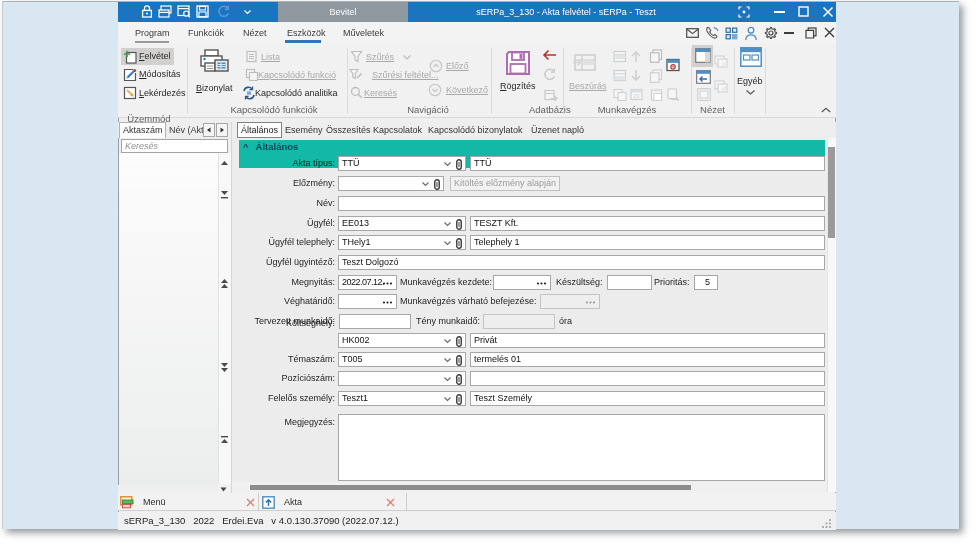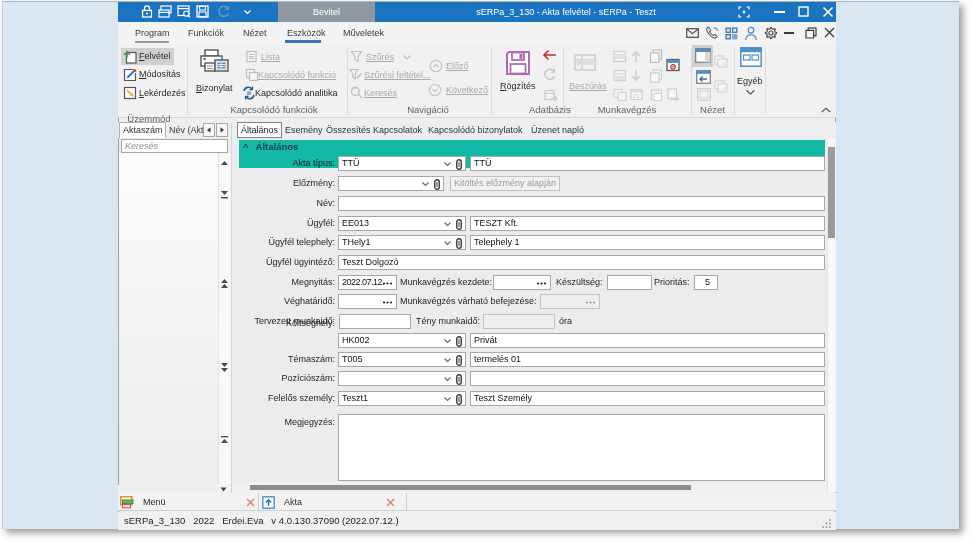--- a/index.html
+++ b/index.html
@@ -1,20 +1,20 @@
 <!DOCTYPE html>
 <html><head><meta charset="utf-8"><style>
 html,body{margin:0;padding:0;}
 body{width:980px;height:550px;background:#ffffff;font-family:"Liberation Sans",sans-serif;overflow:hidden;position:relative;}
 *{box-sizing:border-box;}
 .abs{position:absolute;}
 #desk{left:2px;top:1px;width:957px;height:528px;background:#d9e7f3;border-top:1px solid #aab3ba;border-left:1px solid #c3cdd4;box-shadow:4px 4px 7px rgba(70,75,80,.55);}
 #win{left:118px;top:2px;width:718px;height:528px;background:#f0efef;border-left:1px solid #98a0a6;border-right:1px solid #98a0a6;border-bottom:1px solid #98a0a6;}
 #title{left:118px;top:2px;width:718px;height:20px;background:#1b74c0;}
-#bevitel{left:278px;top:2px;width:97px;height:20px;background:#8f989f;color:#fdfdfd;font-size:9px;text-align:center;line-height:20px;}
+#bevitel{left:278px;top:2px;width:130px;height:20px;background:#8f989f;color:#fdfdfd;font-size:9px;text-align:center;line-height:20px;}
 #titletext{left:430px;top:2px;width:272px;height:20px;color:#fff;font-size:9px;text-align:center;line-height:20px;}
 #menurow{left:118px;top:22px;width:718px;height:22px;background:#f4f3f3;}
 .mitem{top:26px;height:15px;font-size:9px;color:#3a3a3a;line-height:15px;}
 #ribbon{left:118px;top:44px;width:718px;height:74px;background:#f2f1f1;border-bottom:1px solid #d9d7d7;}
 .rsep{top:48px;height:66px;width:1px;background:#dddbdb;}
 .rlabel{top:104px;height:12px;font-size:9.5px;color:#605f5f;text-align:center;line-height:12px;}
 .rtxt{font-size:9px;color:#282828;line-height:15px;height:15px;}
 .rtxtd{font-size:9px;color:#a9a9a9;line-height:15px;height:15px;text-decoration:underline;}
 .u{text-decoration:underline;text-underline-offset:1px;}
 #lefttabs{left:118px;top:122px;width:113px;height:16px;background:#efeeee;}
@@ -191,21 +191,21 @@
     <rect x="4.5" y="4.5" width="8" height="8" fill="#f4f4f4" stroke="#bdbdbd" stroke-width="1.2"></rect>
   </svg>
 <svg class="abs" style="left:242px;top:86px;" width="14" height="14" viewBox="0 0 14 14">
     <path d="M2 5 A4.5 4.5 0 0 1 10 3" fill="none" stroke="#2b5b84" stroke-width="1.6"></path>
     <path d="M10.5 0.5 L10.5 3.6 L7.4 3.6" fill="none" stroke="#2b5b84" stroke-width="1.3"></path>
     <path d="M12 9 A4.5 4.5 0 0 1 4 11" fill="none" stroke="#2b5b84" stroke-width="1.6"></path>
     <path d="M3.5 13.5 L3.5 10.4 L6.6 10.4" fill="none" stroke="#2b5b84" stroke-width="1.3"></path>
     <rect x="5" y="5.4" width="4" height="3.4" fill="#7aa7cc"></rect>
   </svg>
 <div class="abs rtxtd" style="left:366px;top:50px;">Szűrés</div>
-<div class="abs rtxtd" style="left:364px;top:68px;">Szűrési feltétel...</div>
+<div class="abs rtxtd" style="left:372px;top:68px;">Szűrési feltétel...</div>
 <div class="abs rtxtd" style="left:364px;top:86px;"><span class="u">K</span>eresés</div>
 <div class="abs rtxtd" style="left:446px;top:59px;">Előző</div>
 <div class="abs rtxtd" style="left:446px;top:83px;">Következő</div>
 <svg class="abs" style="left:350px;top:50px;" width="13" height="13" viewBox="0 0 13 13">
     <path d="M1.5 1.5 H11.5 L8 6.5 V11.5 L5 10 V6.5 Z" fill="#f4f4f4" stroke="#bdbdbd" stroke-width="1.2"></path>
   </svg>
 <svg class="abs" style="left:349px;top:68px;" width="14" height="13" viewBox="0 0 14 13">
     <path d="M1 1.5 H9 L6.3 5.5 V10.5 L3.7 9 V5.5 Z" fill="#f4f4f4" stroke="#bdbdbd" stroke-width="1.1"></path>
     <line x1="8" y1="10" x2="12.5" y2="5.5" stroke="#bdbdbd" stroke-width="1.6"></line>
   </svg>

